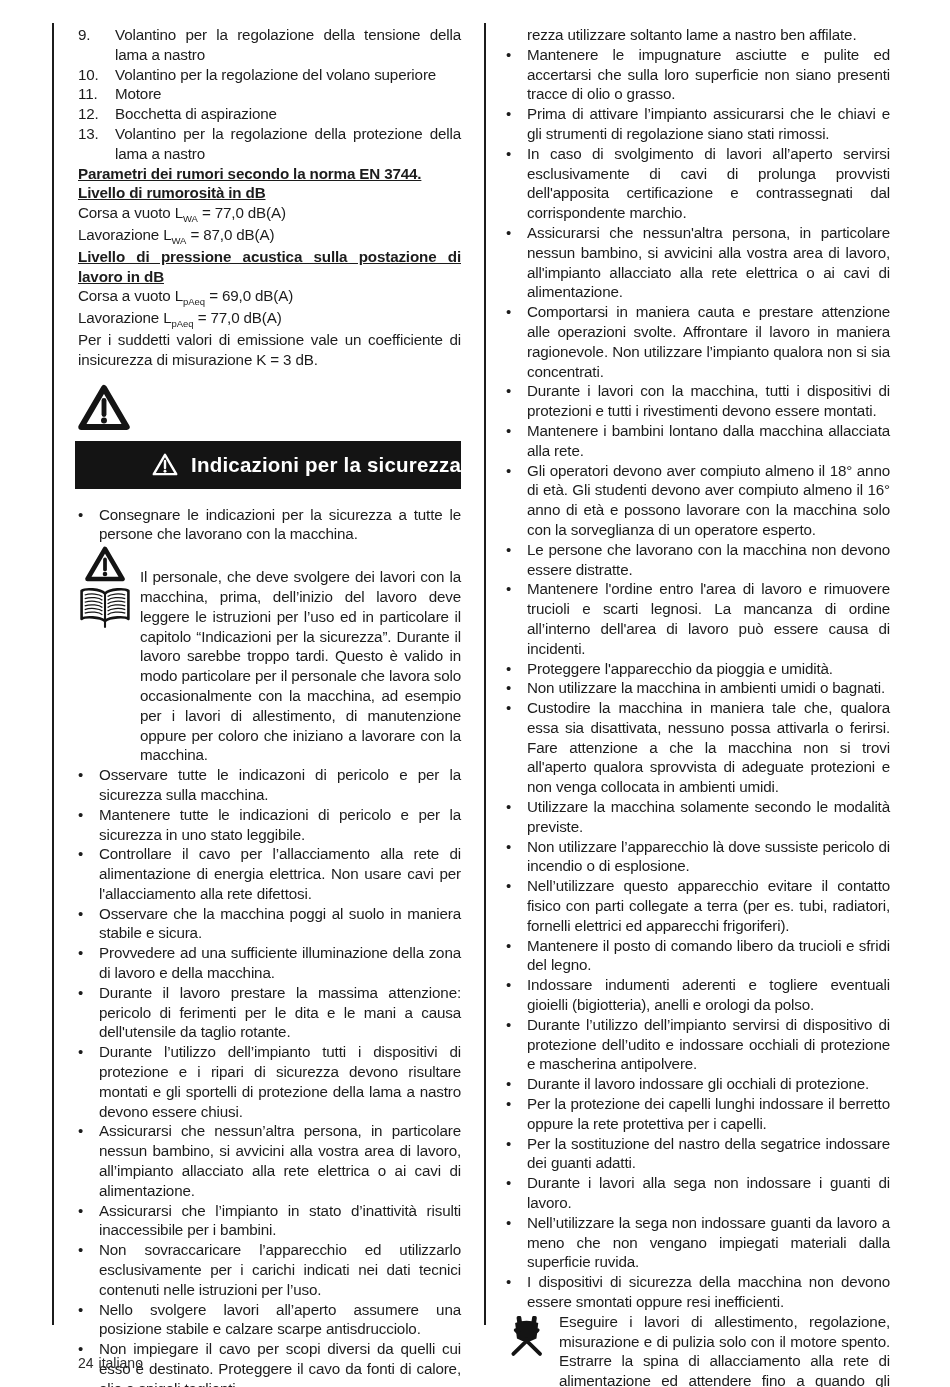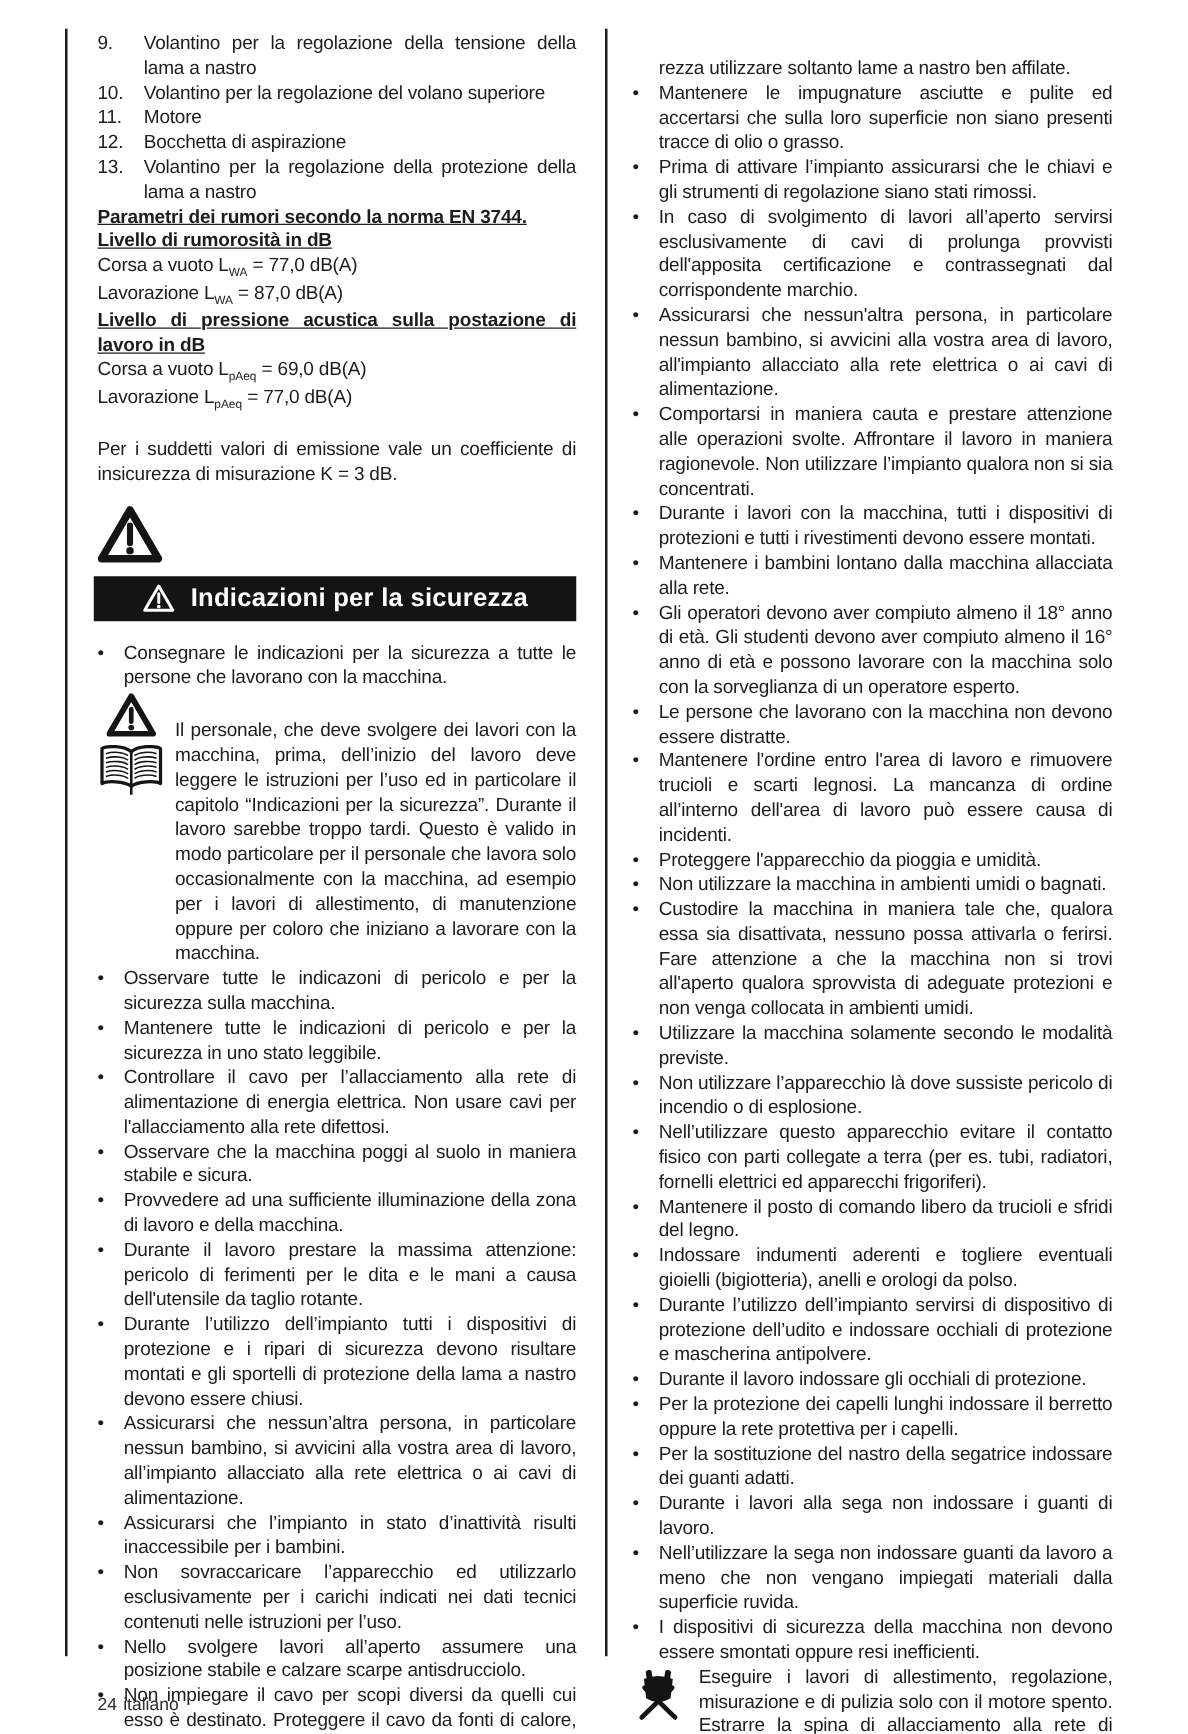--- a/index.html
+++ b/index.html
@@ -15,41 +15,41 @@
   }
   .rule { position:absolute; top:23px; height:1302px; background:#1c1c1c; }
   .rule-left { left:52px; width:2px; }
   .rule-center { left:484px; width:2px; }
 
   .col { position:absolute; top:25px; text-align:justify; }
   .col-left  { left:78px;  width:383px; }
   .col-right { left:506px; width:384px; }
 
   .b { font-weight:bold;text-decoration:underline; }
-  .just { text-align:justify;margin-top:20px; }
+  .just { text-align:justify; }
 
   
   .numlist { list-style:none; }
   .numitem { display:flex; }
   .num { width:37px; flex:none; }
   .ntext { flex:1; text-align:justify; }
 
   
   .sub { font-size:9.5px; position:relative; top:4px; letter-spacing:0; }
 
   
   .warnblock { display:flex; gap:13px; margin-top:11px; align-items:flex-start; }
   .warnicon { width:52px; flex:none; padding-top:3px; }
   .warntext { flex:1; font-weight:bold; text-align:justify; line-height:20.5px; }
 
   
   .banner {
-    margin-top:10px; margin-left:-3px; width:386px; height:36px;
+    margin-top:10px; margin-left:-3px; width:386px; height:48px;
     background:#141414; color:#ffffff;
-    display:flex; align-items:center; justify-content:center; gap:13px;
+    display:flex; align-items:center; justify-content:flex-end; gap:13px;
   }
   .bannericon { display:flex; align-items:center; }
   .bannertitle { font-weight:bold; font-size:20.5px; letter-spacing:0.2px; }
 
   
   .bullets { list-style:none; }
   .bullets-first { margin-top:16px; }
   .bullet { display:flex; }
   .dot { width:21px; flex:none; font-size:15px; }
   .btext { flex:1; text-align:justify; }

